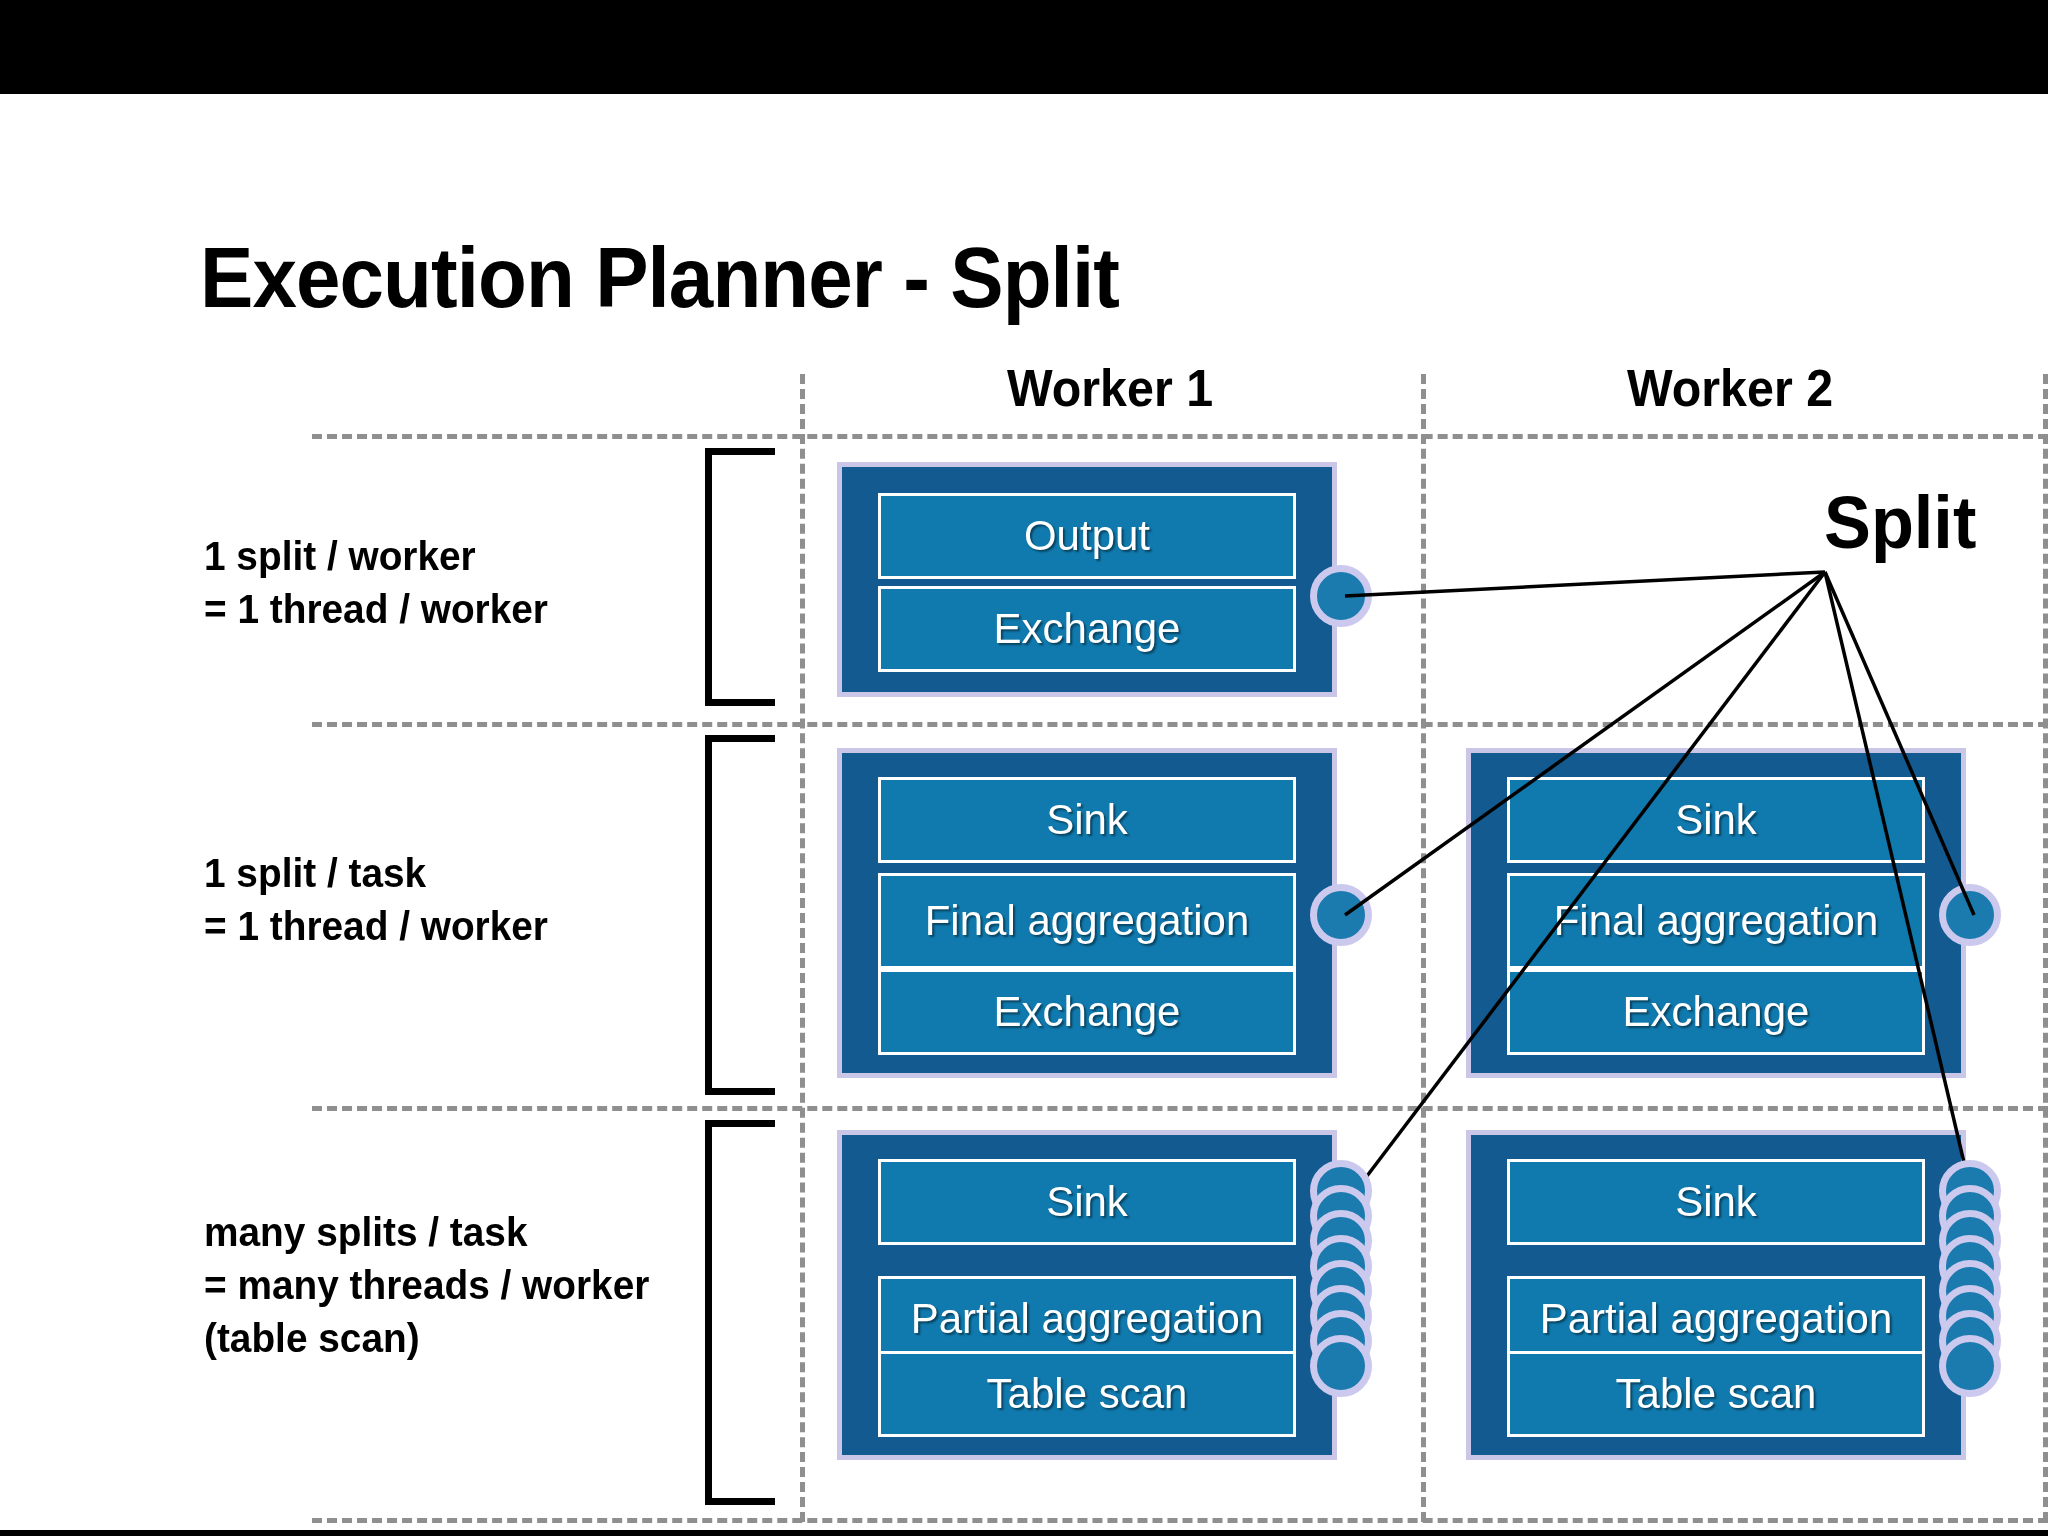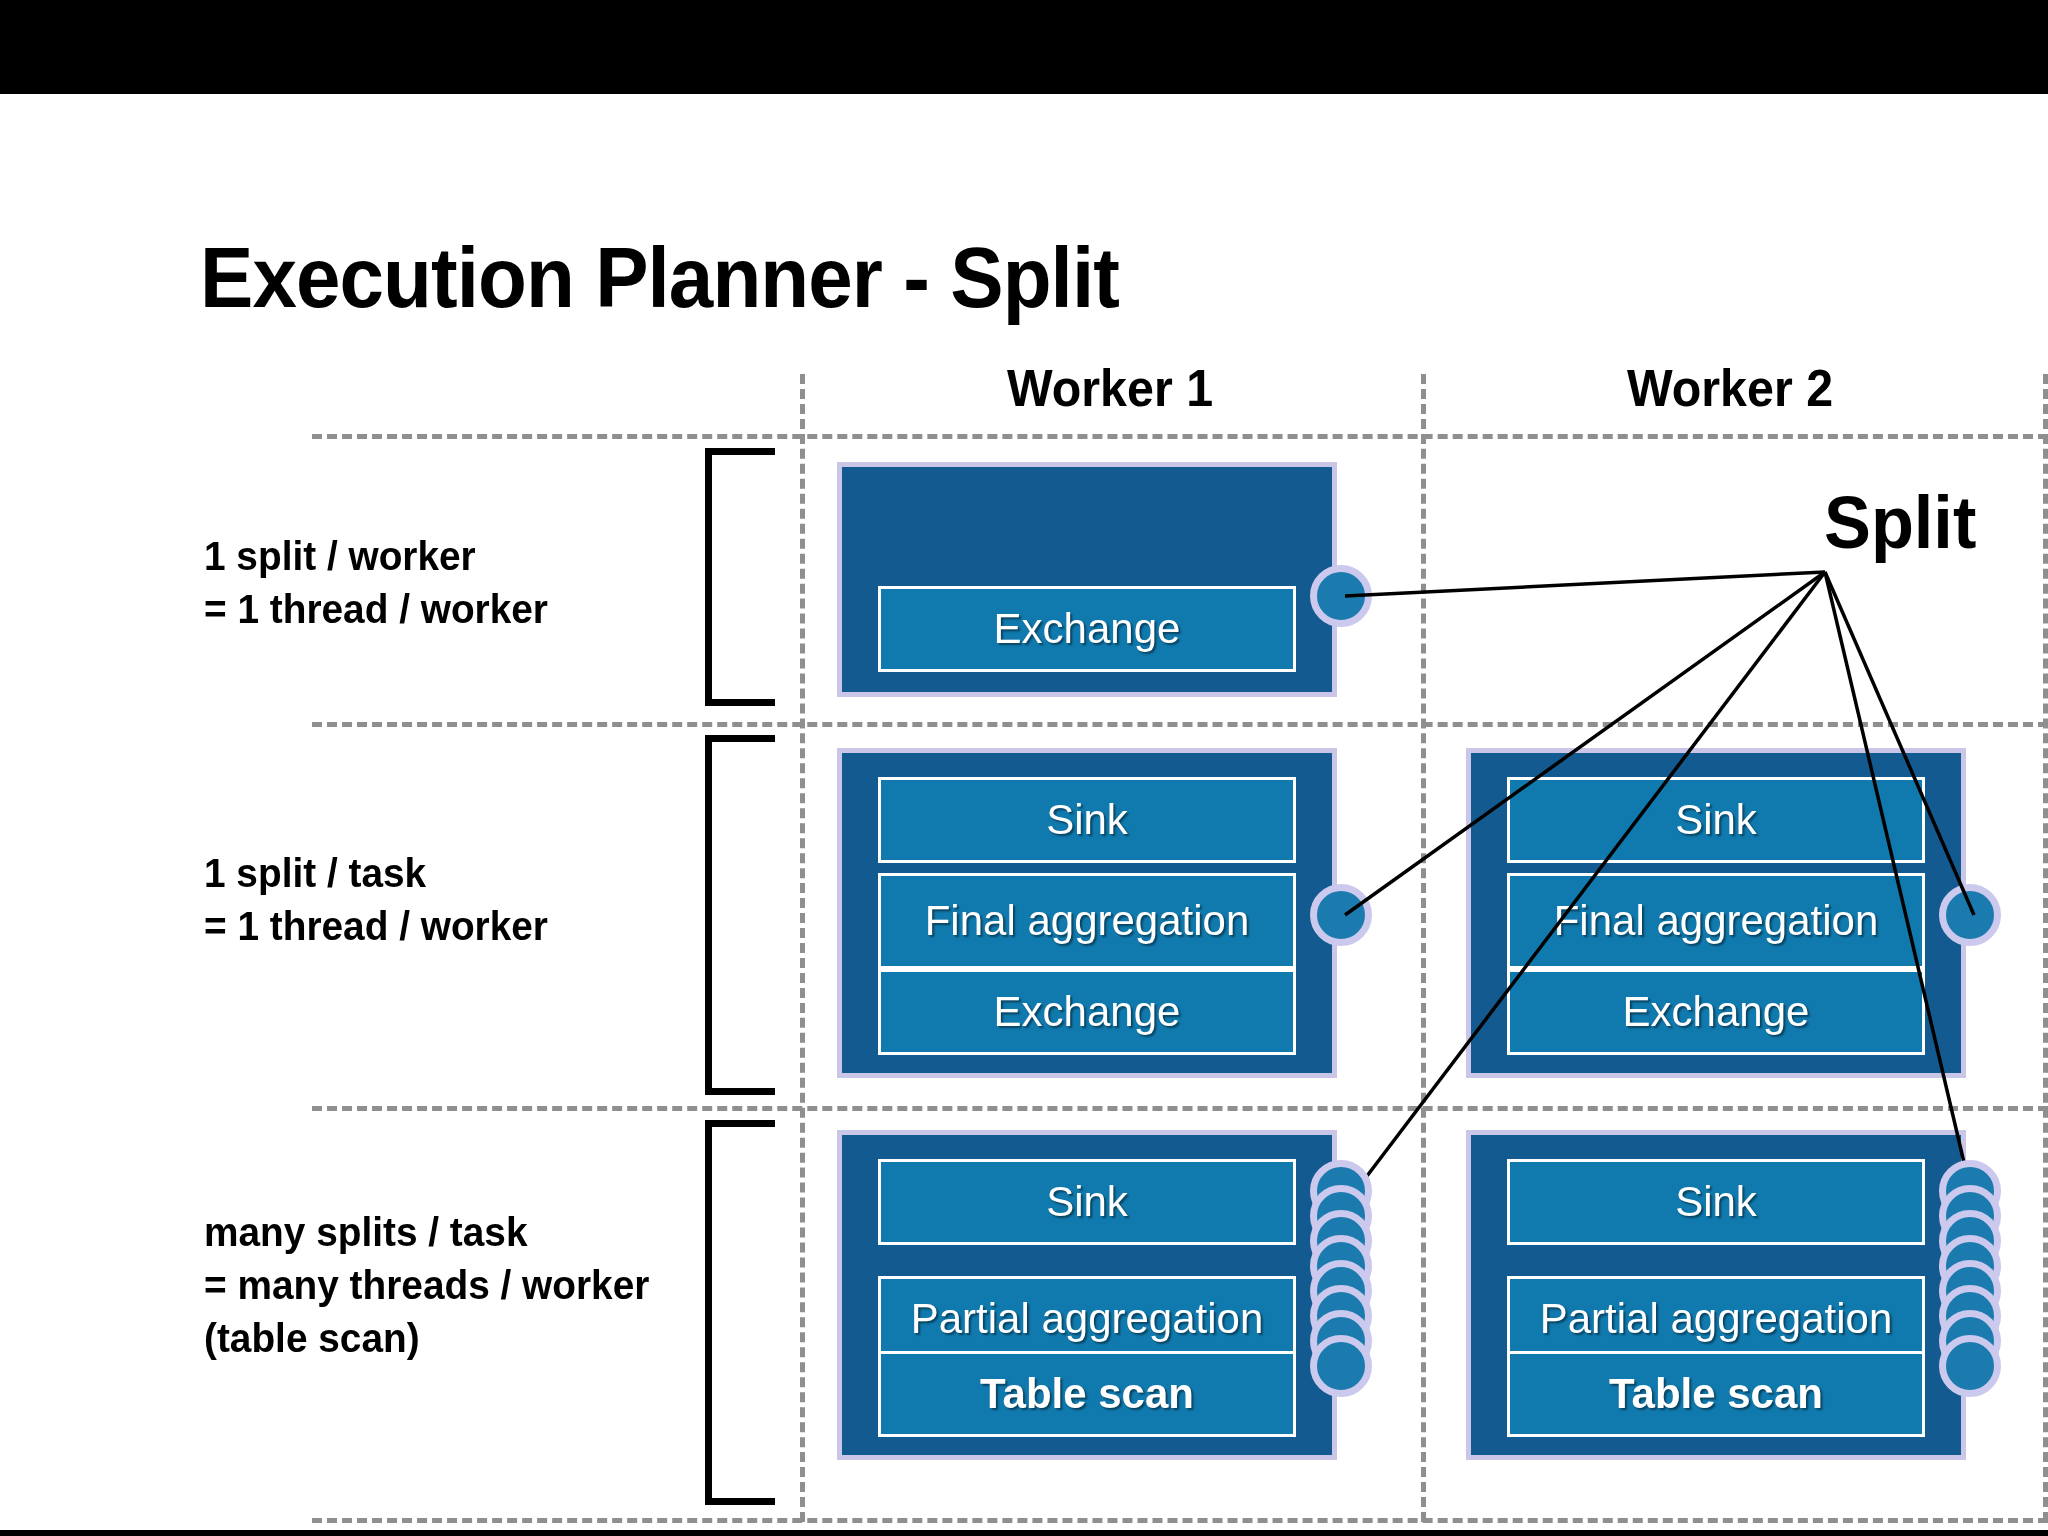--- a/index.html
+++ b/index.html
@@ -143,21 +143,21 @@
   .stage.r2 .inner.i0 { top: 24px;  height: 86px; }
   .stage.r2 .inner.i1 { top: 120px; height: 96px; }
   .stage.r2 .inner.i2 { top: 216px; height: 86px; }
   #stage-w1-r2 { left: 837px; }
   #stage-w2-r2 { left: 1466px; }
 
   
   .stage.r3 { top: 1130px; width: 500px; height: 330px; }
   .stage.r3 .inner.i0 { top: 24px;  height: 86px; }
   .stage.r3 .inner.i1 { top: 120px; height: 86px; margin-top: 21px; }
-  .stage.r3 .inner.i2 { top: 216px; height: 86px; font-weight: bold; }
+  .stage.r3 .inner.i2 { top: 216px; height: 86px; }
   #stage-w1-r3 { left: 837px; }
   #stage-w2-r3 { left: 1466px; }
 
   
   .split-dot {
     position: absolute;
     width: 62px;
     height: 62px;
     border-radius: 50%;
     background: #1B7BAE;
@@ -233,20 +233,21 @@
     <div>1 split / task</div>
     <div>= 1 thread / worker</div>
   </div>
   <div class="side-label" id="label3">
     <div>many splits / task</div>
     <div>= many threads / worker</div>
     <div>(table scan)</div>
   </div>
 
   <div class="stage r1" id="stage-w1-r1">
+    <div class="inner i0">Output</div>
     <div class="inner i1">Exchange</div>
   </div>
 
   <div class="stage r2" id="stage-w1-r2">
     <div class="inner i0">Sink</div>
     <div class="inner i1">Final aggregation</div>
     <div class="inner i2">Exchange</div>
   </div>
 
   <div class="stage r2" id="stage-w2-r2">

